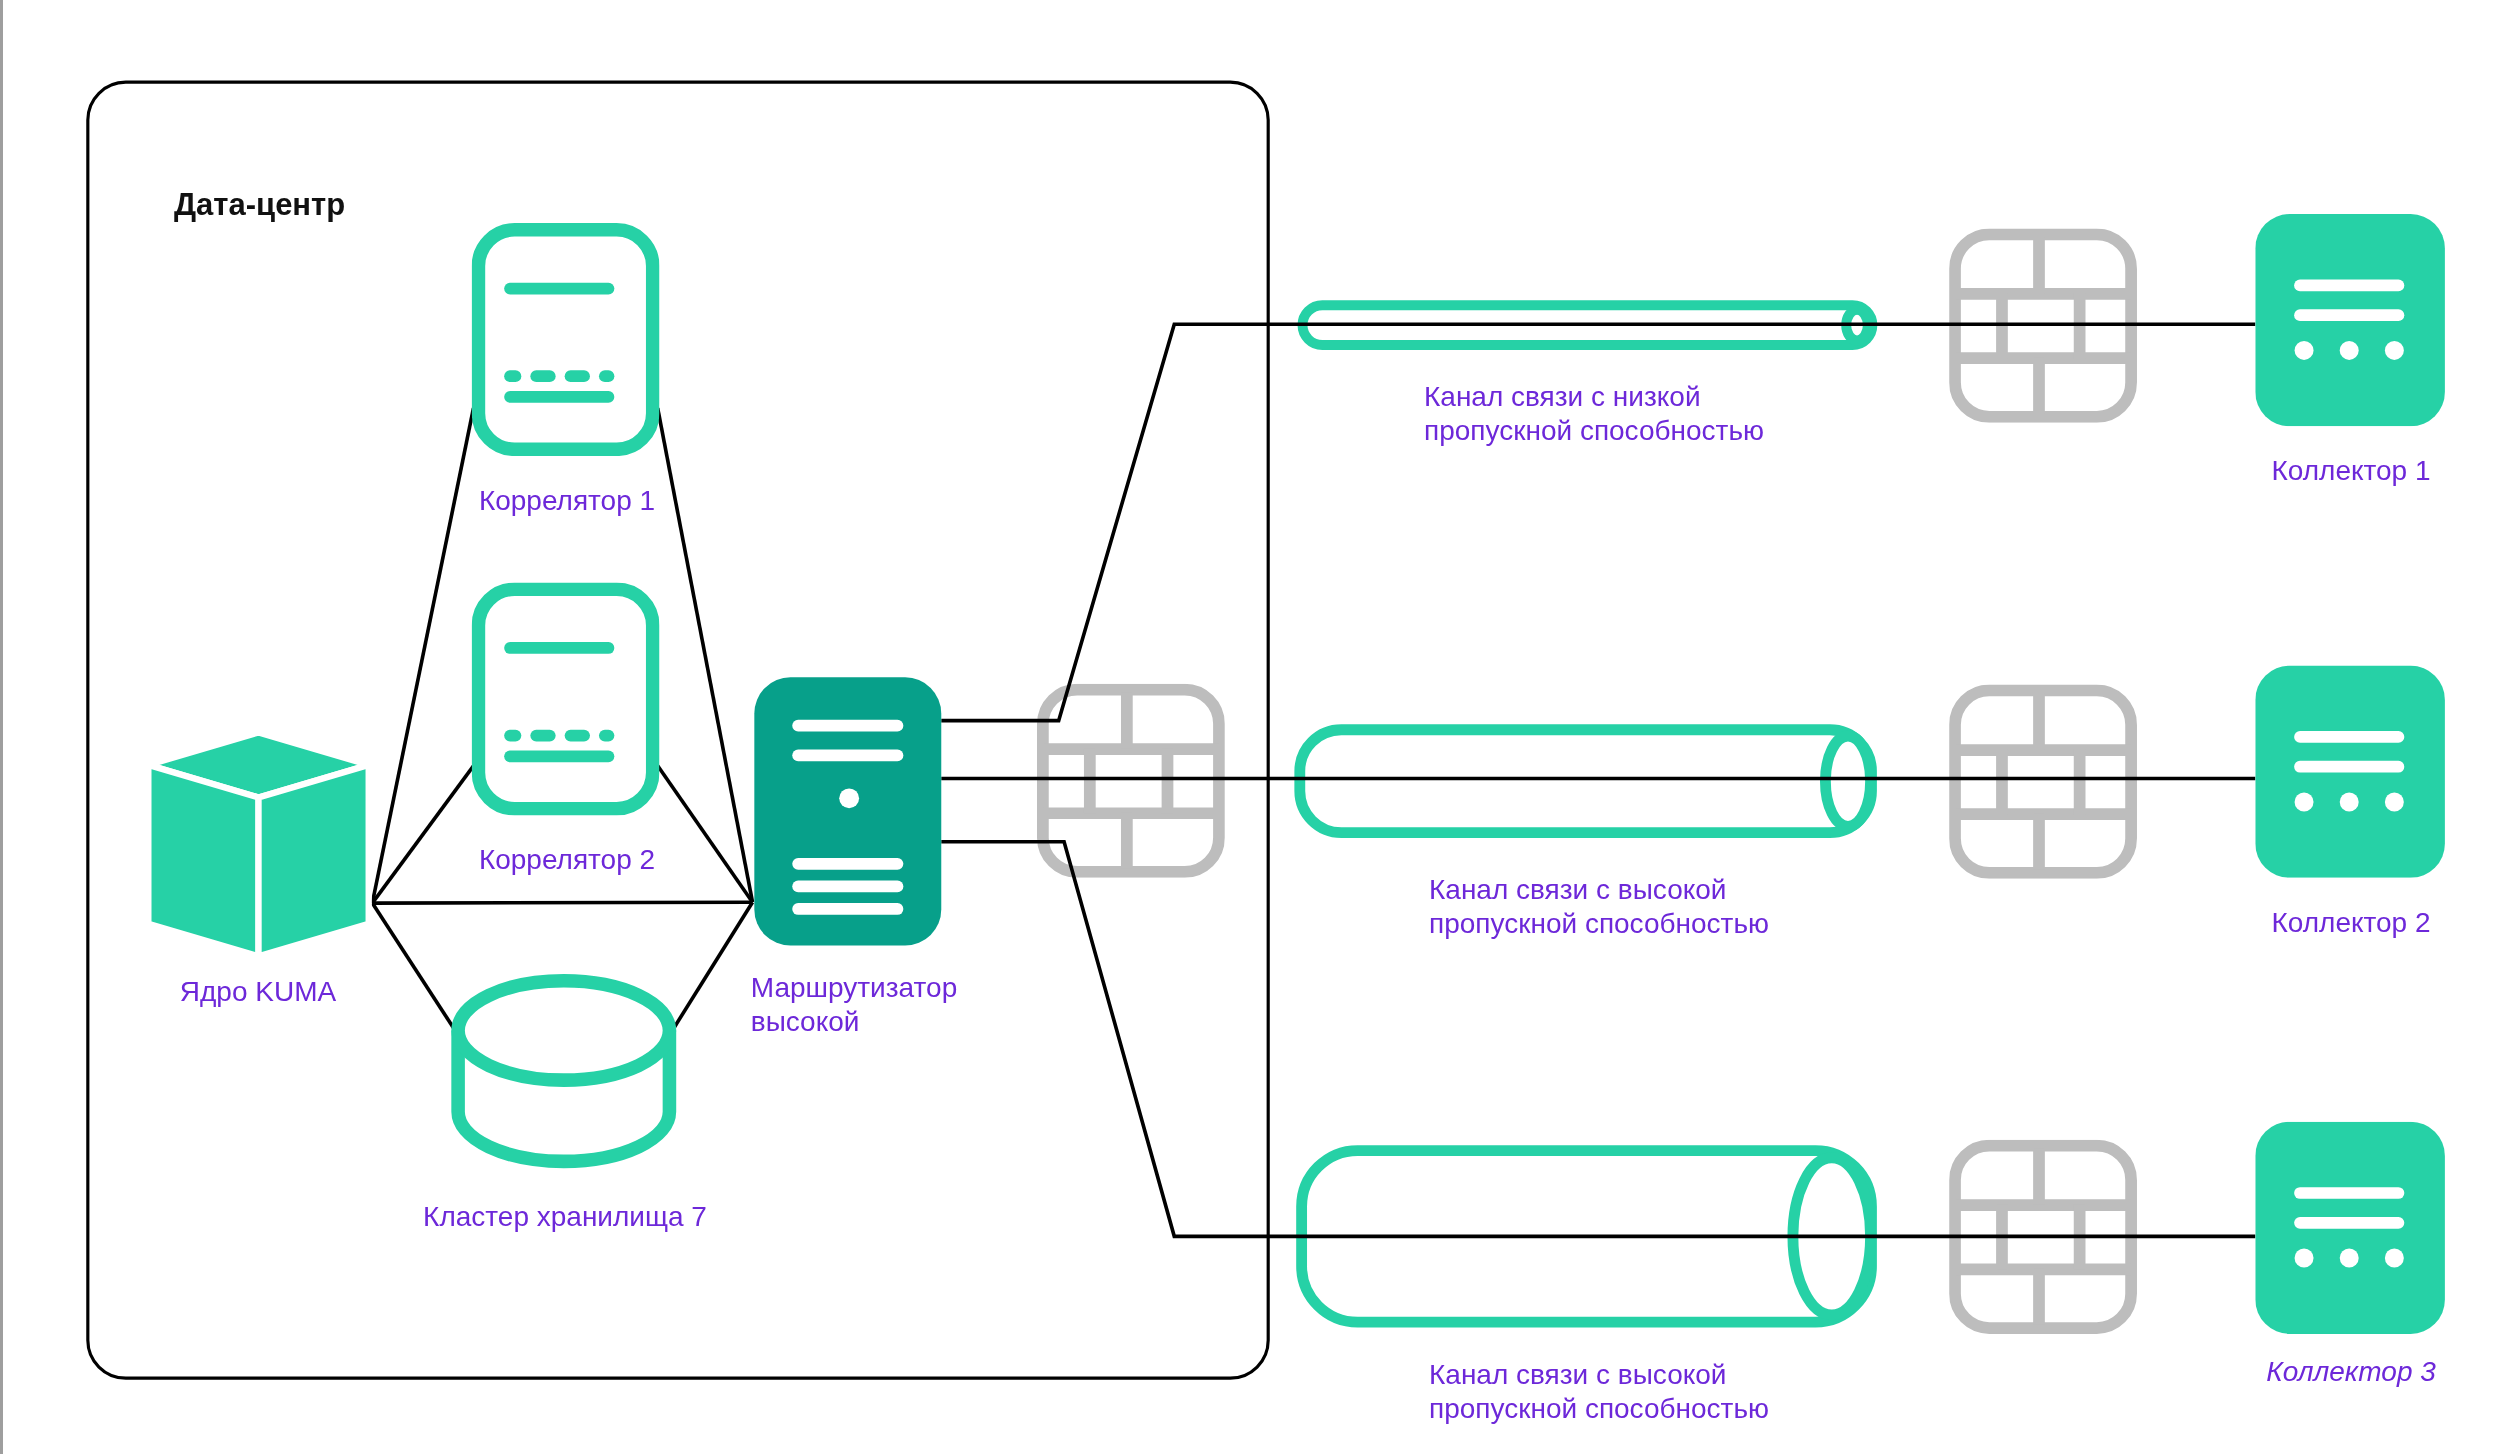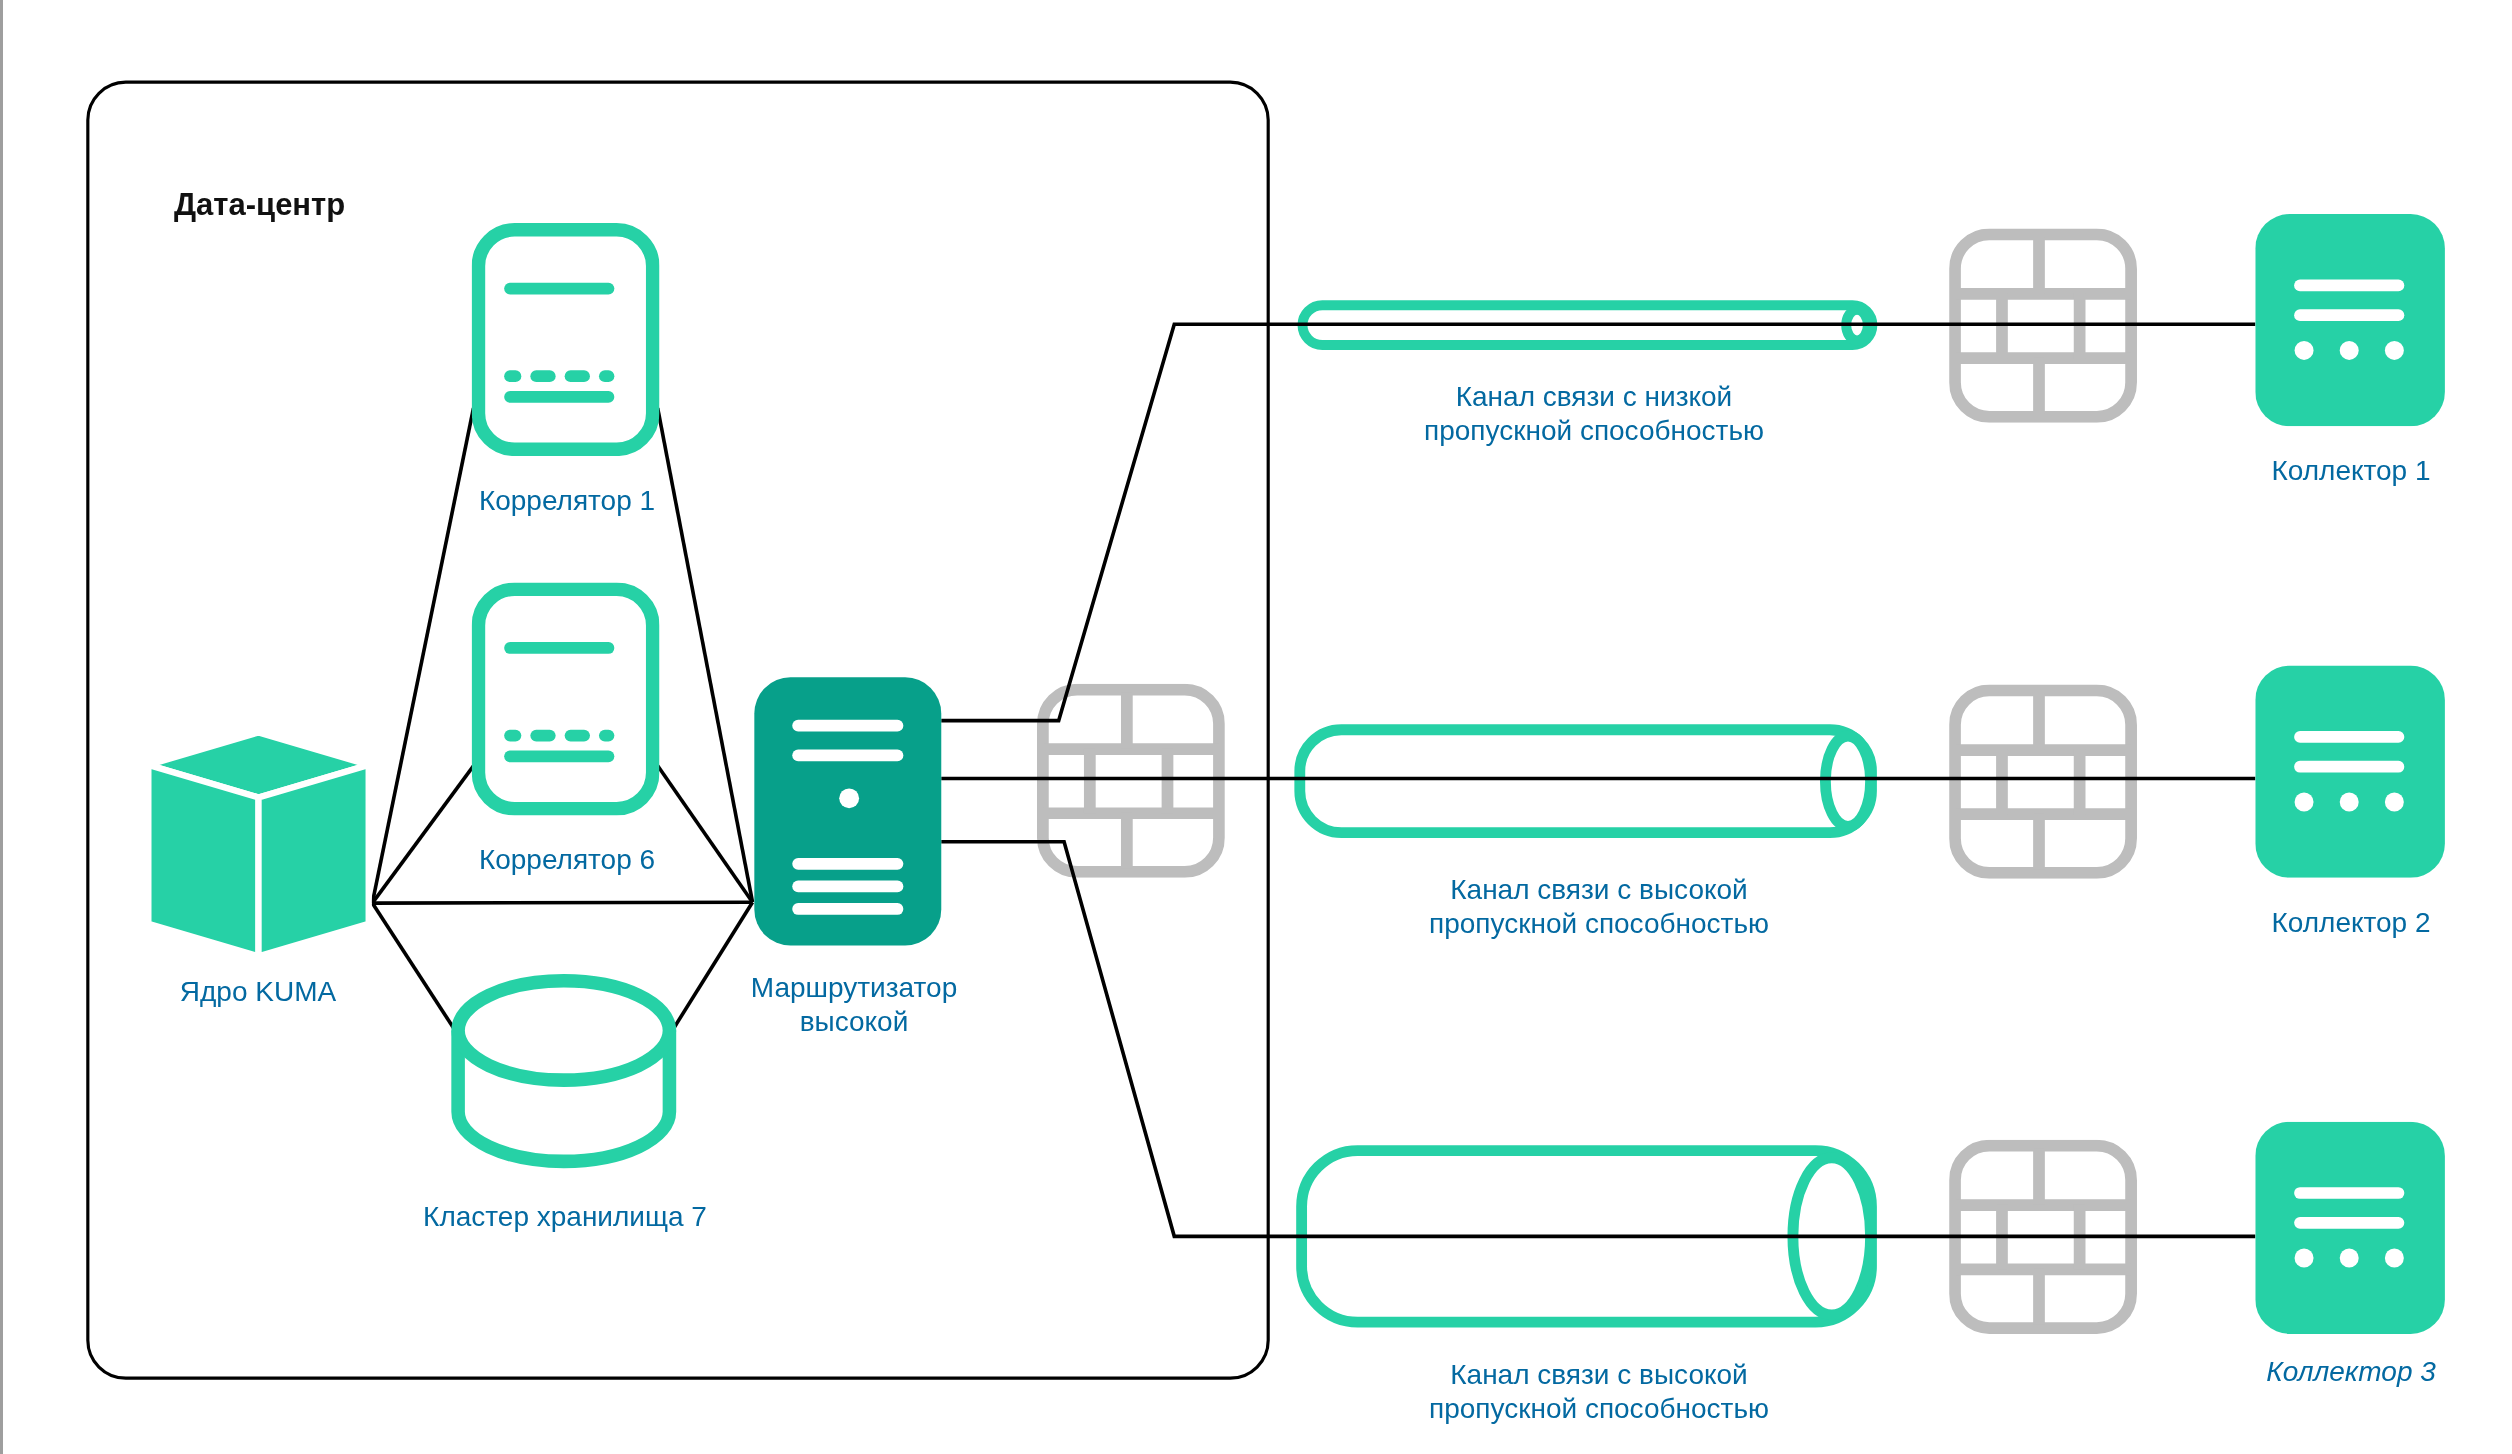--- a/index.html
+++ b/index.html
@@ -20,24 +20,23 @@
   }
   .edge-line {
     position: absolute;
     left: 0; top: 0;
     width: 2.7px; height: 1454px;
     background: #9e9e9e;
   }
   .lbl {
     position: absolute;
     transform: translateX(-50%);
-    text-align: center;
     font-size: 28px;
     line-height: 34px;
-    color: #0369a1;
+    color: #6d28d9;
     white-space: nowrap;
   }
   .title {
     position: absolute;
     font-size: 31px;
     font-weight: 700;
     color: #111111;
     white-space: nowrap;
   }
 </style>
@@ -140,21 +139,21 @@
 
     <use href="#collector" x="2497" y="237" width="210" height="235"></use>
     <use href="#collector" x="2497" y="737" width="210" height="235"></use>
     <use href="#collector" x="2497" y="1242" width="210" height="235"></use>
   </svg>
 
   <div class="title" style="left:174px; top:187px;">Дата-центр</div>
 
   <div class="lbl" style="left:567px; top:484px;">Коррелятор 1</div>
 
-  <div class="lbl" style="left:567px; top:843px;">Коррелятор 6</div>
+  <div class="lbl" style="left:567px; top:843px;">Коррелятор 2</div>
 
   <div class="lbl" style="left:258px; top:975px;">Ядро KUMA</div>
 
   <div class="lbl" style="left:565px; top:1200px;">Кластер хранилища 7</div>
 
   <div class="lbl" style="left:854px; top:971px;">
     <div>Маршрутизатор</div>
     <div>высокой</div>
   </div>
 

